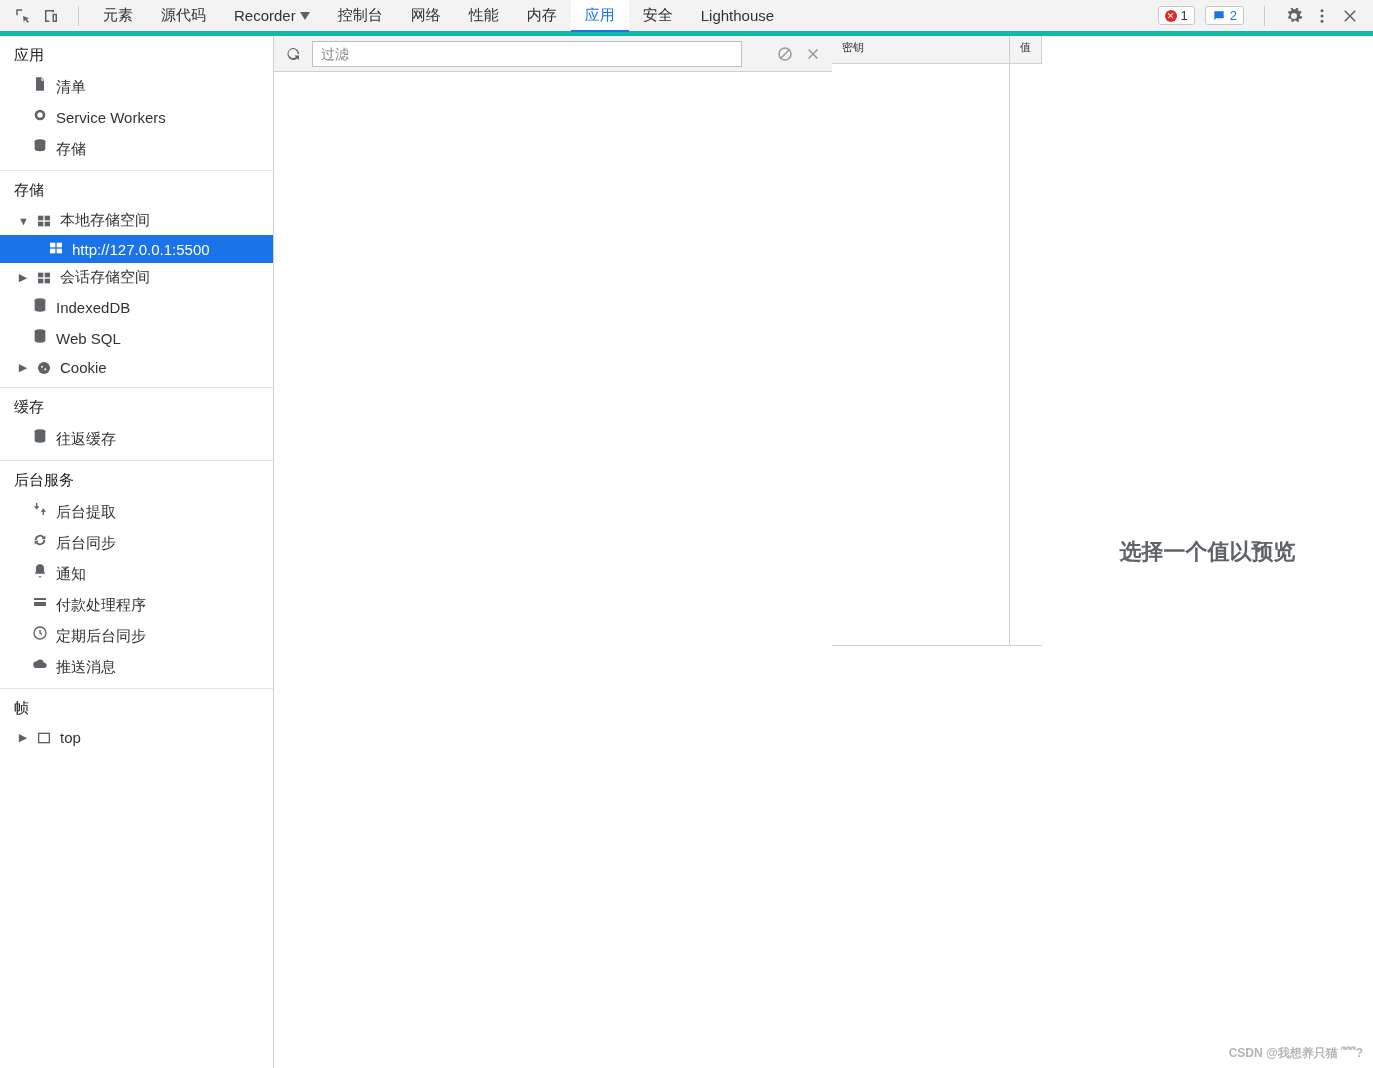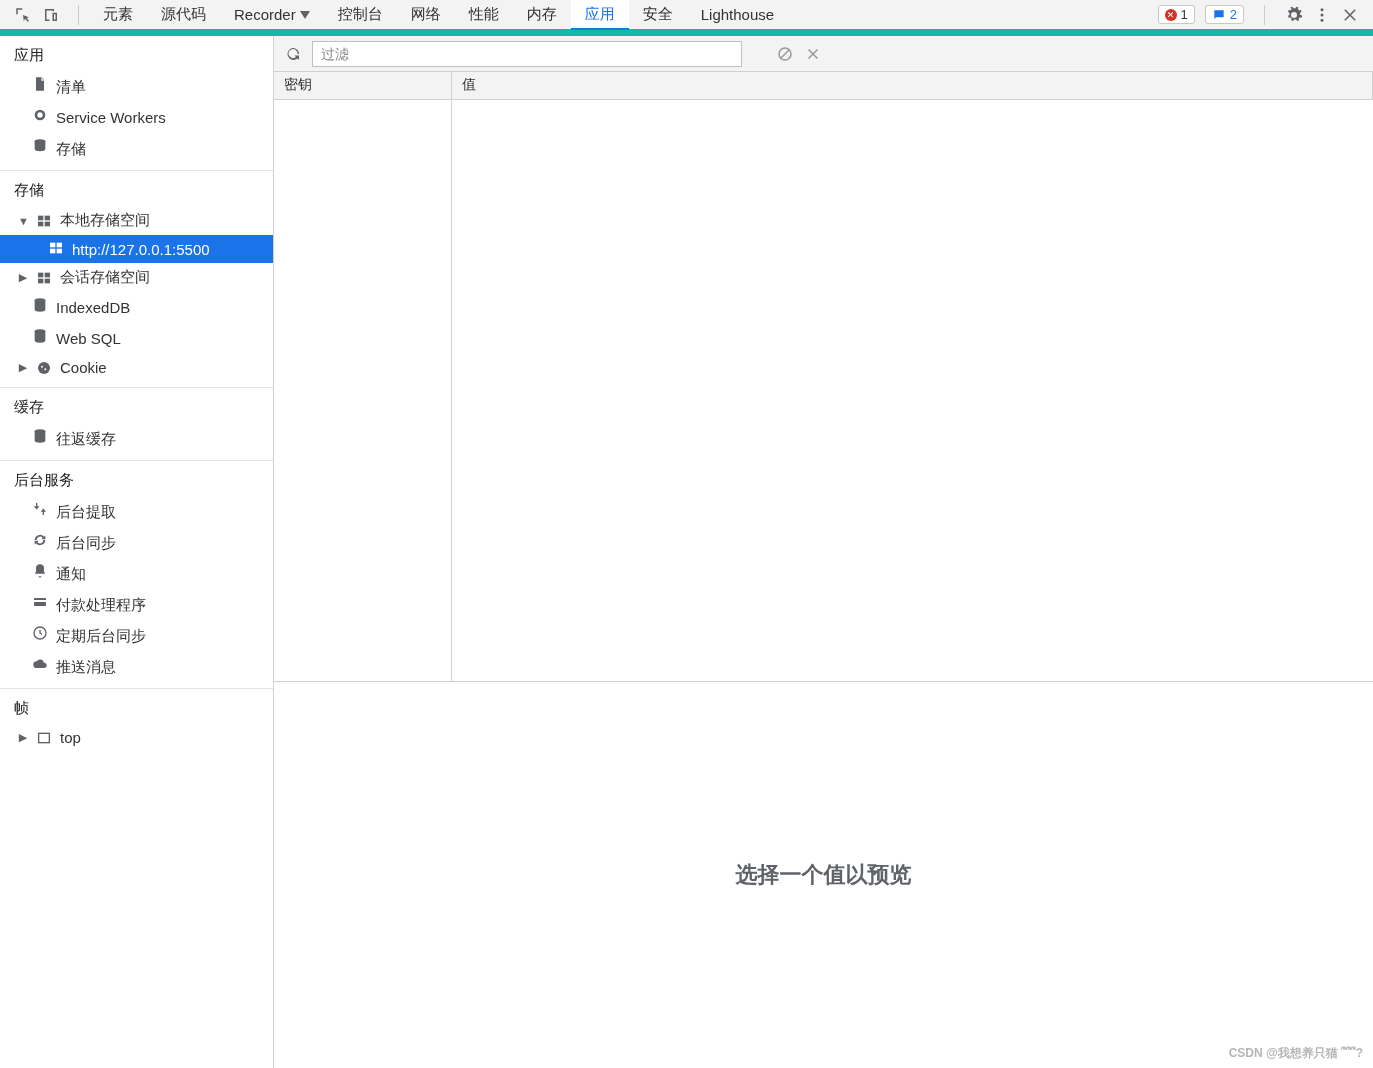--- a/index.html
+++ b/index.html
@@ -11,21 +11,21 @@
       width: 1373px;
       height: 1068px;
       overflow: hidden;
     }
 
     
     .tabbar {
       display: flex;
       align-items: center;
       height: 36px;
-      border-bottom: 7px solid #14b8a6;
+      border-bottom: 5px solid #14b8a6;
       background: #f3f3f3;
       padding: 0 6px;
       font-size: 15px;
     }
     .tabbar .left-icons { display: flex; align-items: center; gap: 10px; padding: 0 8px; }
     .tabbar .sep { width: 1px; height: 20px; background: #ccc; margin: 0 10px; }
     .tabs { display: flex; align-items: stretch; height: 100%; }
     .tab {
       padding: 0 14px;
       display: flex;
@@ -89,21 +89,21 @@
     }
     .tree-row { position: relative; display:flex; align-items:center; gap:8px; padding:5px 10px 5px 18px; }
     .tree-row .arrow { width: 10px; text-align:center; color:#5f6368; font-size:11px;}
     .tree-row .node-ico { width:16px; height:16px; flex-shrink:0;}
     .tree-child { padding-left: 48px; display:flex; align-items:center; gap:8px; height:28px; }
     .tree-child.selected { background: #1a73e8; color: #fff; }
     .tree-child.selected svg { fill: #fff; }
     .node-ico svg { width:16px; height:16px; fill:#5f6368; }
 
     
-    .right { flex: 1; display: flex; flex-direction: column; }
+    .right { flex: 1; display: flex; flex-direction: row; }
     .toolbar {
       height: 36px;
       display: flex;
       align-items: center;
       gap: 10px;
       padding: 0 10px;
       border-bottom: 1px solid #d0d0d0;
       background: #f3f3f3;
     }
     .filter-input {
@@ -117,21 +117,21 @@
     }
     .filter-input::placeholder { color: #888; }
     .toolbar .ico-btn { width: 18px; height: 18px; fill:#888; cursor:default;}
 
     .grid-wrapper { flex: 0 0 auto; height: 610px; border-bottom: 1px solid #d0d0d0; display: flex; flex-direction: column;}
     .grid-header {
       display: flex;
       height: 28px;
       background: #f3f3f3;
       border-bottom: 1px solid #d0d0d0;
-      font-size: 14px;
+      font-size: 11px;
       color: #333;
     }
     .grid-header .col { padding: 4px 10px; border-right: 1px solid #d0d0d0; }
     .col-key { width: 178px; }
     .col-val { flex: 1; }
     .grid-body { flex:1; display:flex; }
     .grid-body .col-key { width:178px; border-right:1px solid #d0d0d0;}
     .grid-body .col-val { flex:1; }
 
     .preview {

